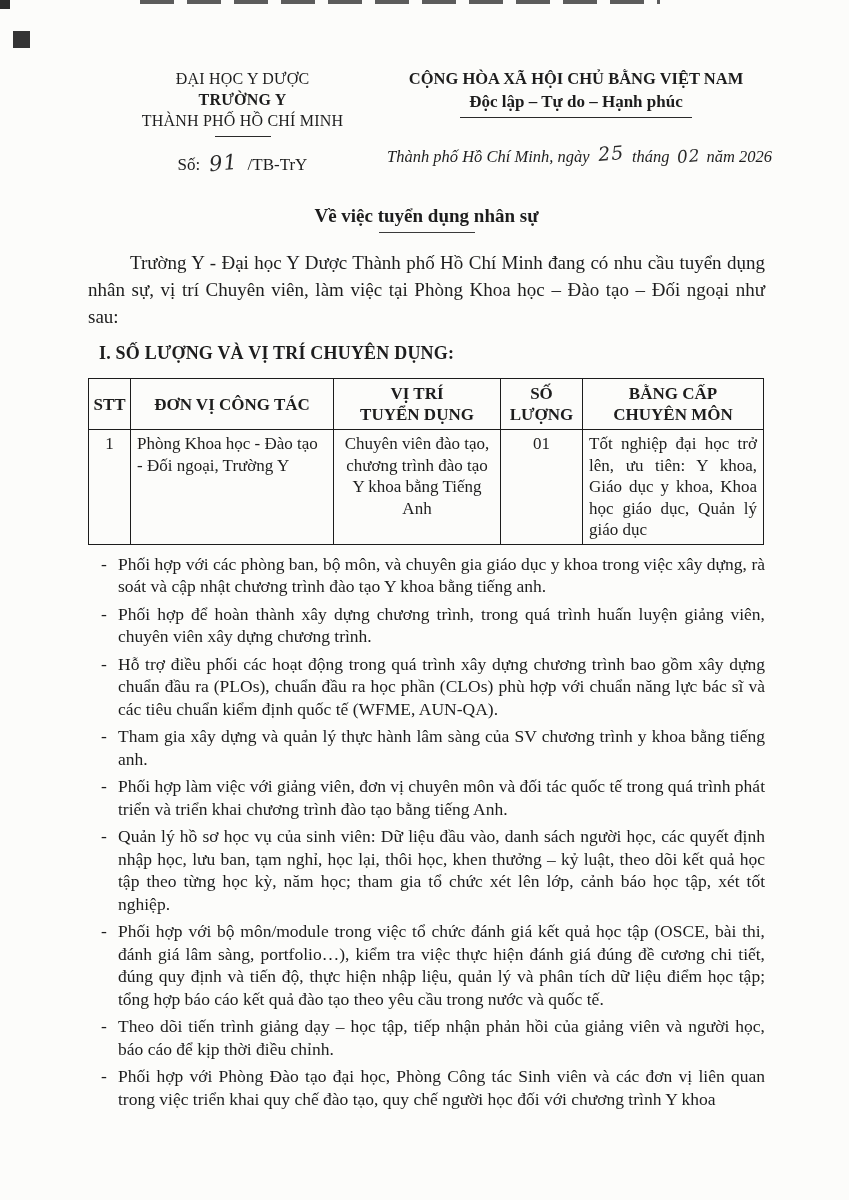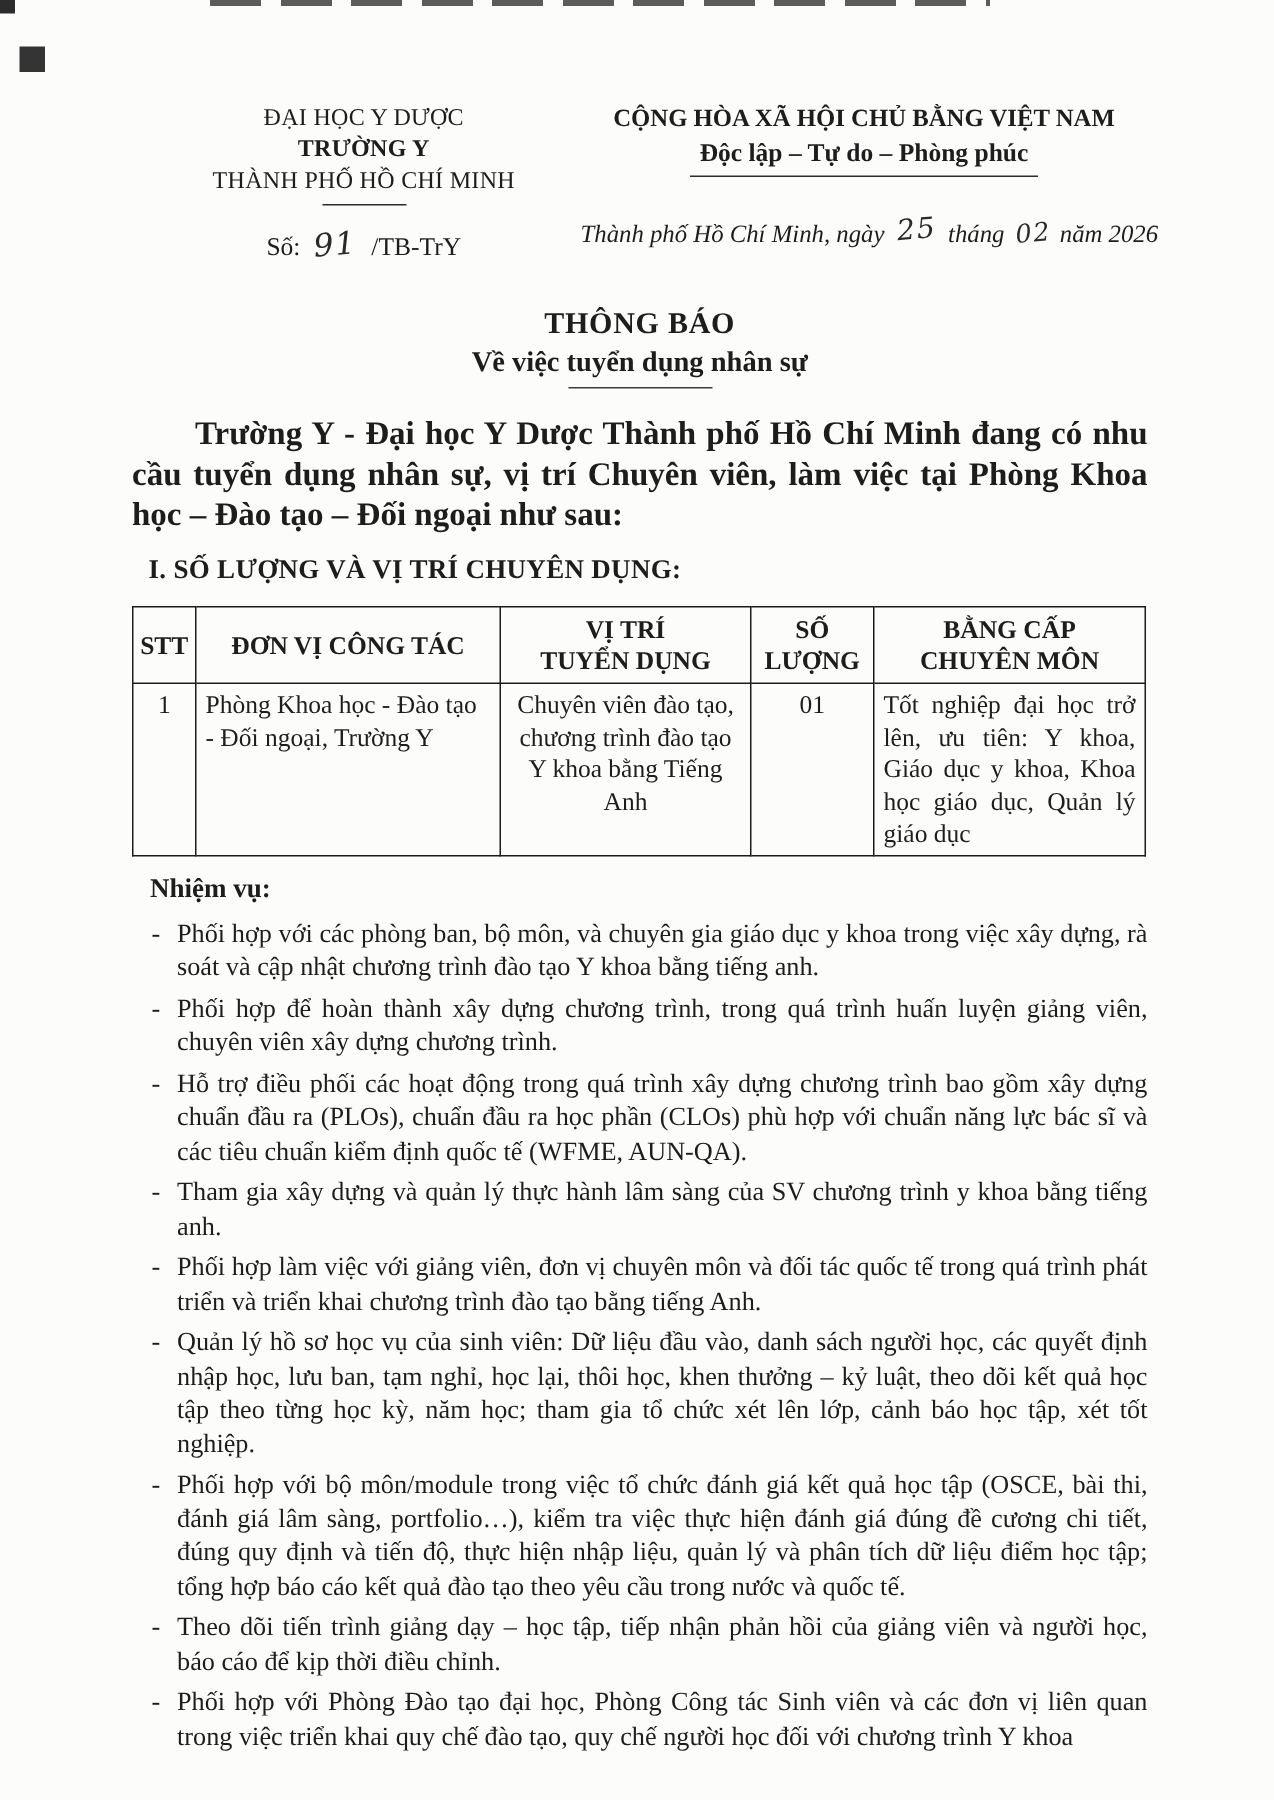--- a/index.html
+++ b/index.html
@@ -53,22 +53,22 @@
 
   
   .title-block { margin-top: 30px; text-align: center; }
   .title-main { font-size: 20px; font-weight: bold; letter-spacing: .5px; }
   .title-sub { font-size: 19px; font-weight: bold; margin-top: 3px; }
   .rule-title { width: 96px; border-top: 1.7px solid #3a3a3a; margin: 5px auto 0 auto; }
 
   
   .intro {
     margin-top: 16px;
-    font-size: 22px; line-height: 27px;
-    text-align: justify; text-indent: 42px; font-weight: bold;
+    font-size: 19px; line-height: 27px;
+    text-align: justify; text-indent: 42px;
   }
 
   
   .section-heading {
     margin-top: 13px; margin-left: 11px;
     font-size: 18px; font-weight: bold; letter-spacing: .2px;
   }
 
   
   table.vacancy {
@@ -129,34 +129,33 @@
         <div class="hdr-line">THÀNH PHỐ HỒ CHÍ MINH</div>
         <div class="rule-small"></div>
         <div class="so-line">
           <span>Số:</span>
           <span class="hw hw-so">91</span>
           <span>/TB-TrY</span>
         </div>
       </div>
       <div class="header-right">
         <div class="hdr-right-line1">CỘNG HÒA XÃ HỘI CHỦ BẰNG VIỆT NAM</div>
-        <div class="hdr-right-line2">Độc lập – Tự do – Phòng phúc</div>
+        <div class="hdr-right-line2">Độc lập – Tự do – Hạnh phúc</div>
         <div class="rule-motto"></div>
         <div class="date-line">
           <span>Thành phố Hồ Chí Minh, ngày</span>
           <span class="hw hw-day">25</span>
           <span>tháng</span>
           <span class="hw hw-month">02</span>
           <span>năm 2026</span>
         </div>
       </div>
     </div>
 
     <div class="title-block">
-      <div class="title-main">THÔNG BÁO</div>
       <div class="title-sub">Về việc tuyển dụng nhân sự</div>
       <div class="rule-title"></div>
     </div>
 
     <div class="intro">Trường Y - Đại học Y Dược Thành phố Hồ Chí Minh đang có nhu cầu tuyển dụng nhân sự, vị trí Chuyên viên, làm việc tại Phòng Khoa học – Đào tạo – Đối ngoại như sau:</div>
 
     <div class="section-heading">I.  SỐ LƯỢNG VÀ VỊ TRÍ CHUYÊN DỤNG:</div>
 
     <table class="vacancy">
       <colgroup>
@@ -182,21 +181,20 @@
         <tr>
           <td class="c-center">1</td>
           <td class="c-left">Phòng Khoa học - Đào tạo - Đối ngoại, Trường Y</td>
           <td class="c-center">Chuyên viên đào tạo, chương trình đào tạo Y khoa bằng Tiếng Anh</td>
           <td class="c-center">01</td>
           <td class="c-justify">Tốt nghiệp đại học trở lên, ưu tiên: Y khoa, Giáo dục y khoa, Khoa học giáo dục, Quản lý giáo dục</td>
         </tr>
       </tbody>
     </table>
 
-    <div class="duties-heading">Nhiệm vụ:</div>
 
     <div class="duty-list">
       <div class="duty-item">
         <div class="duty-dash">-</div>
         <div class="duty-text">Phối hợp với các phòng ban, bộ môn, và chuyên gia giáo dục y khoa trong việc xây dựng, rà soát và cập nhật chương trình đào tạo Y khoa bằng tiếng anh.</div>
       </div>
       <div class="duty-item">
         <div class="duty-dash">-</div>
         <div class="duty-text">Phối hợp để hoàn thành xây dựng chương trình, trong quá trình huấn luyện giảng viên, chuyên viên xây dựng chương trình.</div>
       </div>

